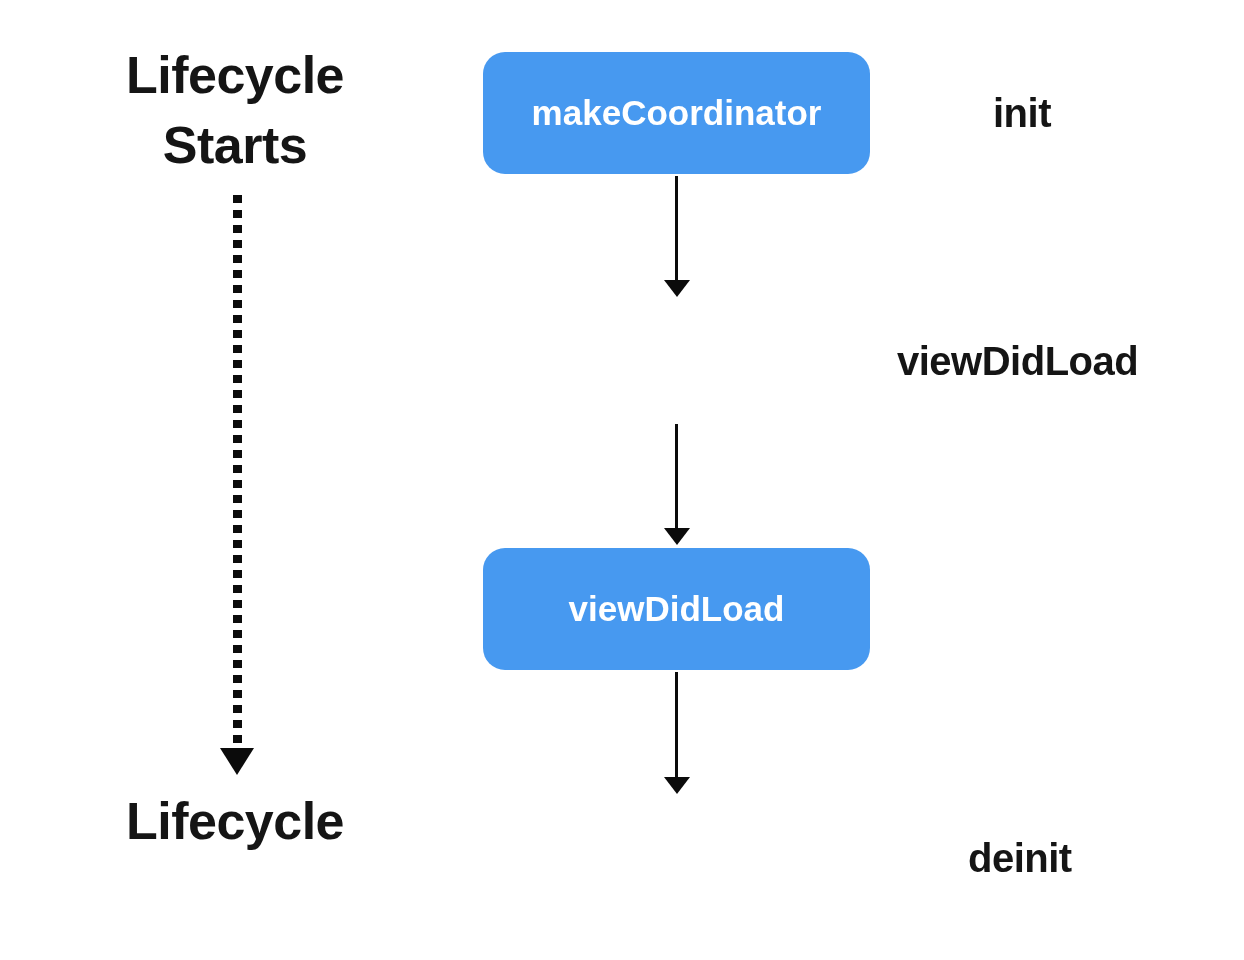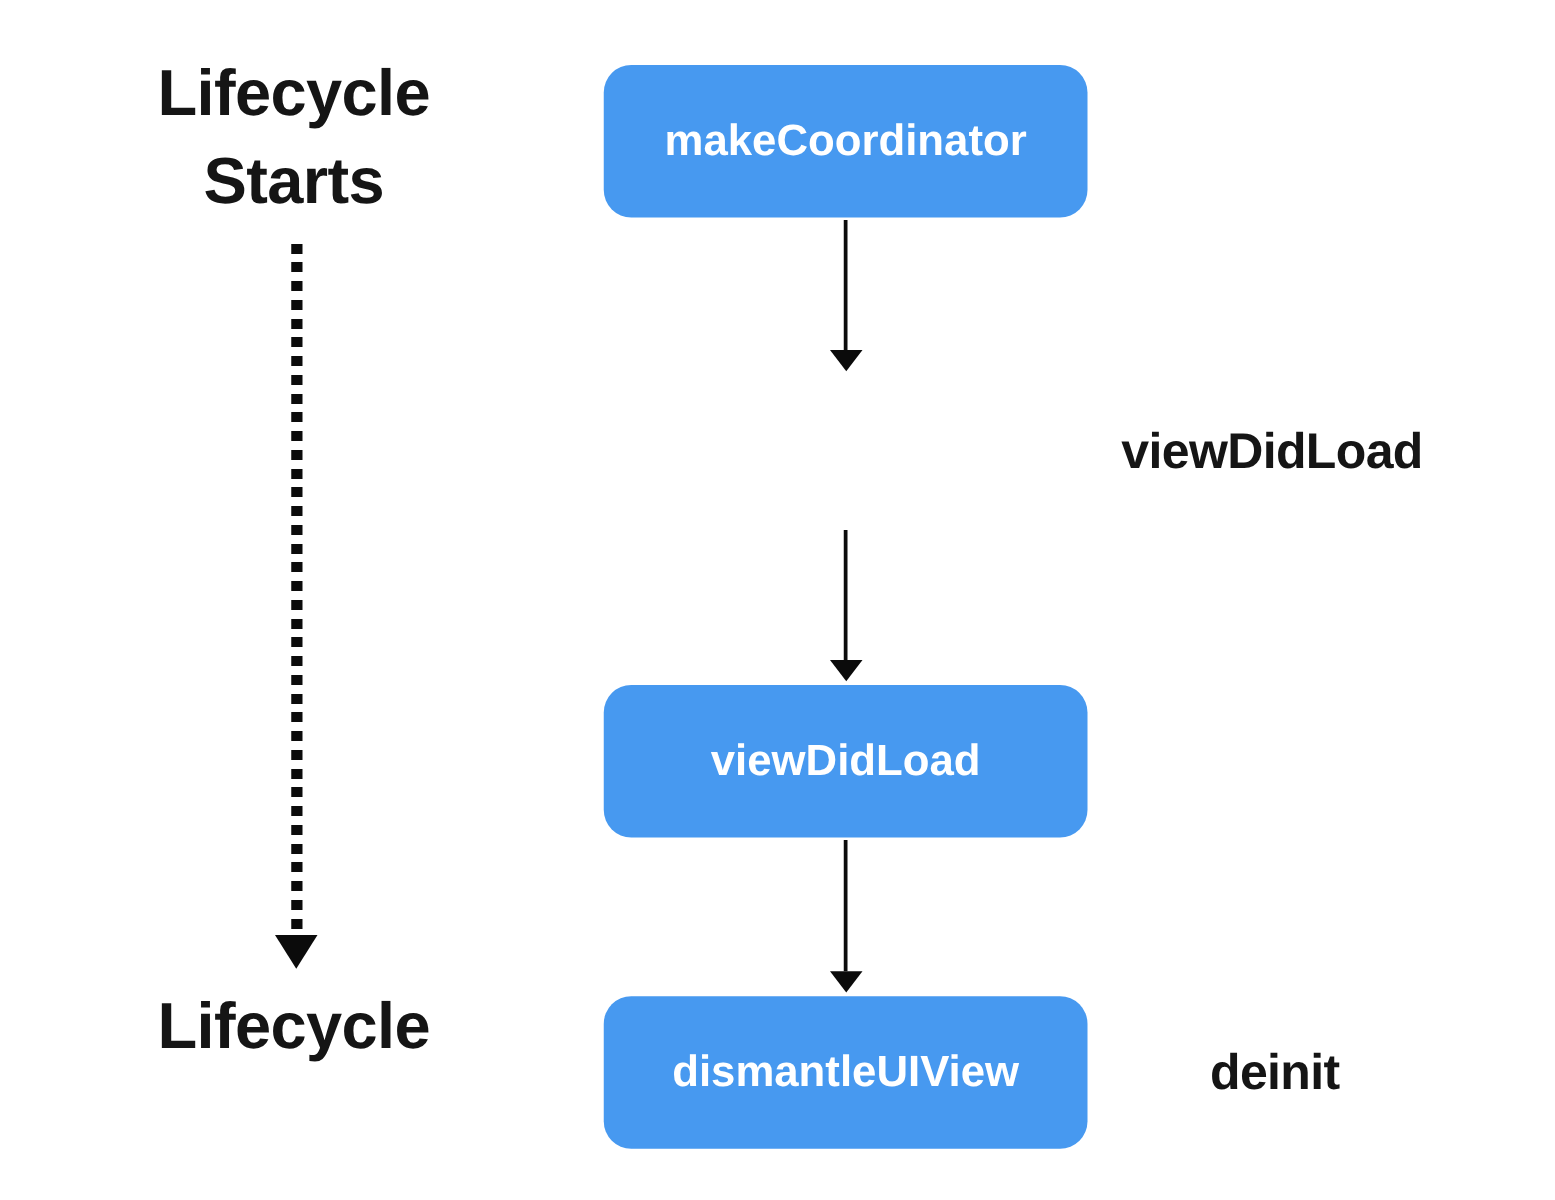--- a/index.html
+++ b/index.html
@@ -140,34 +140,32 @@
   <div class="side-label end">
     <div>Lifecycle</div>
   </div>
 
   <div class="node n1">
     <span>makeCoordinator</span>
   </div>
   <div class="node n3">
     <span>viewDidLoad</span>
   </div>
-  <div class="node n4">
-    <span>dismantleUIView</span>
-  </div>
 
   <div class="connector c1">
     <div class="line"></div>
     <div class="head"></div>
   </div>
   <div class="connector c2">
     <div class="line"></div>
     <div class="head"></div>
   </div>
   <div class="connector c3">
     <div class="line"></div>
     <div class="head"></div>
   </div>
 
+  <div class="annotation a1">init</div>
   <div class="annotation a2">viewDidLoad</div>
   <div class="annotation a3"></div>
   <div class="annotation a4">deinit</div>
 
 </div>
 
 </body></html>

